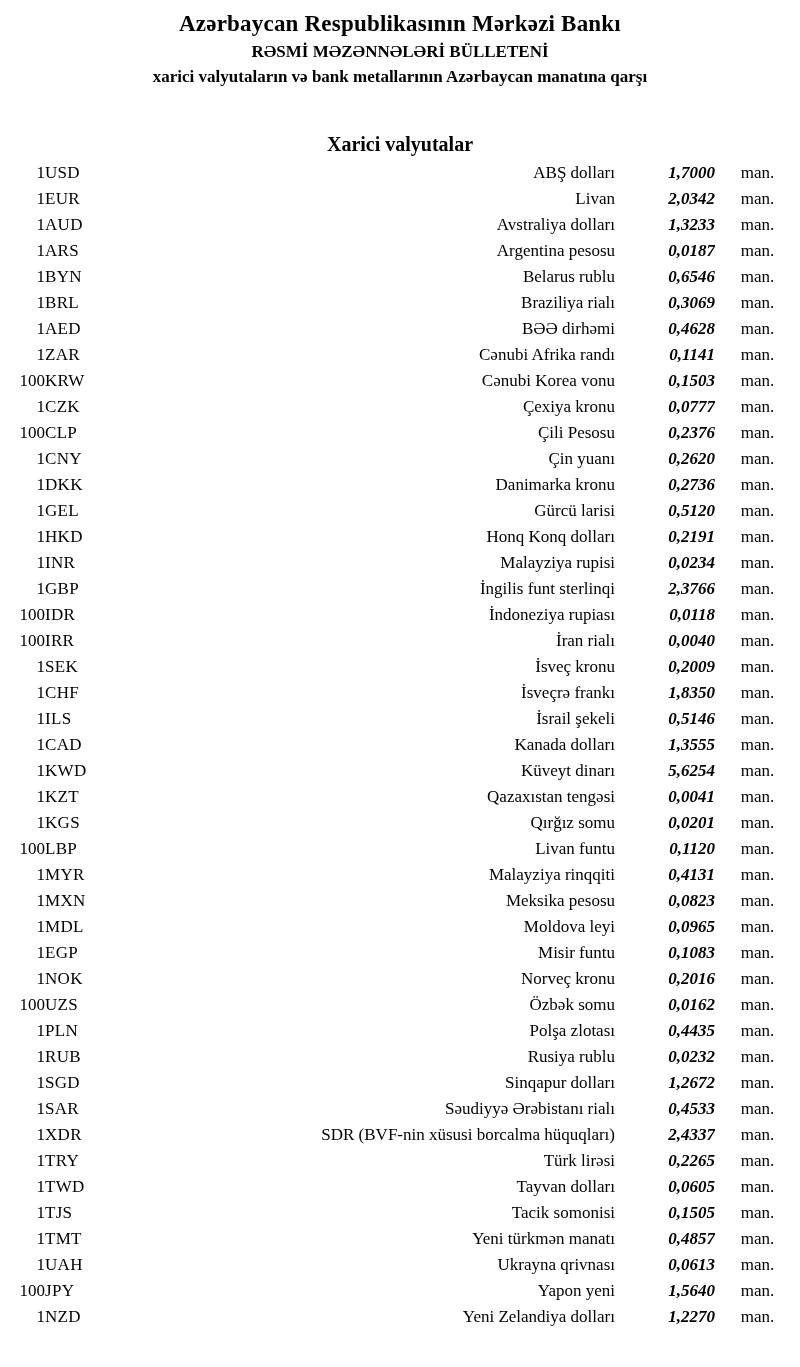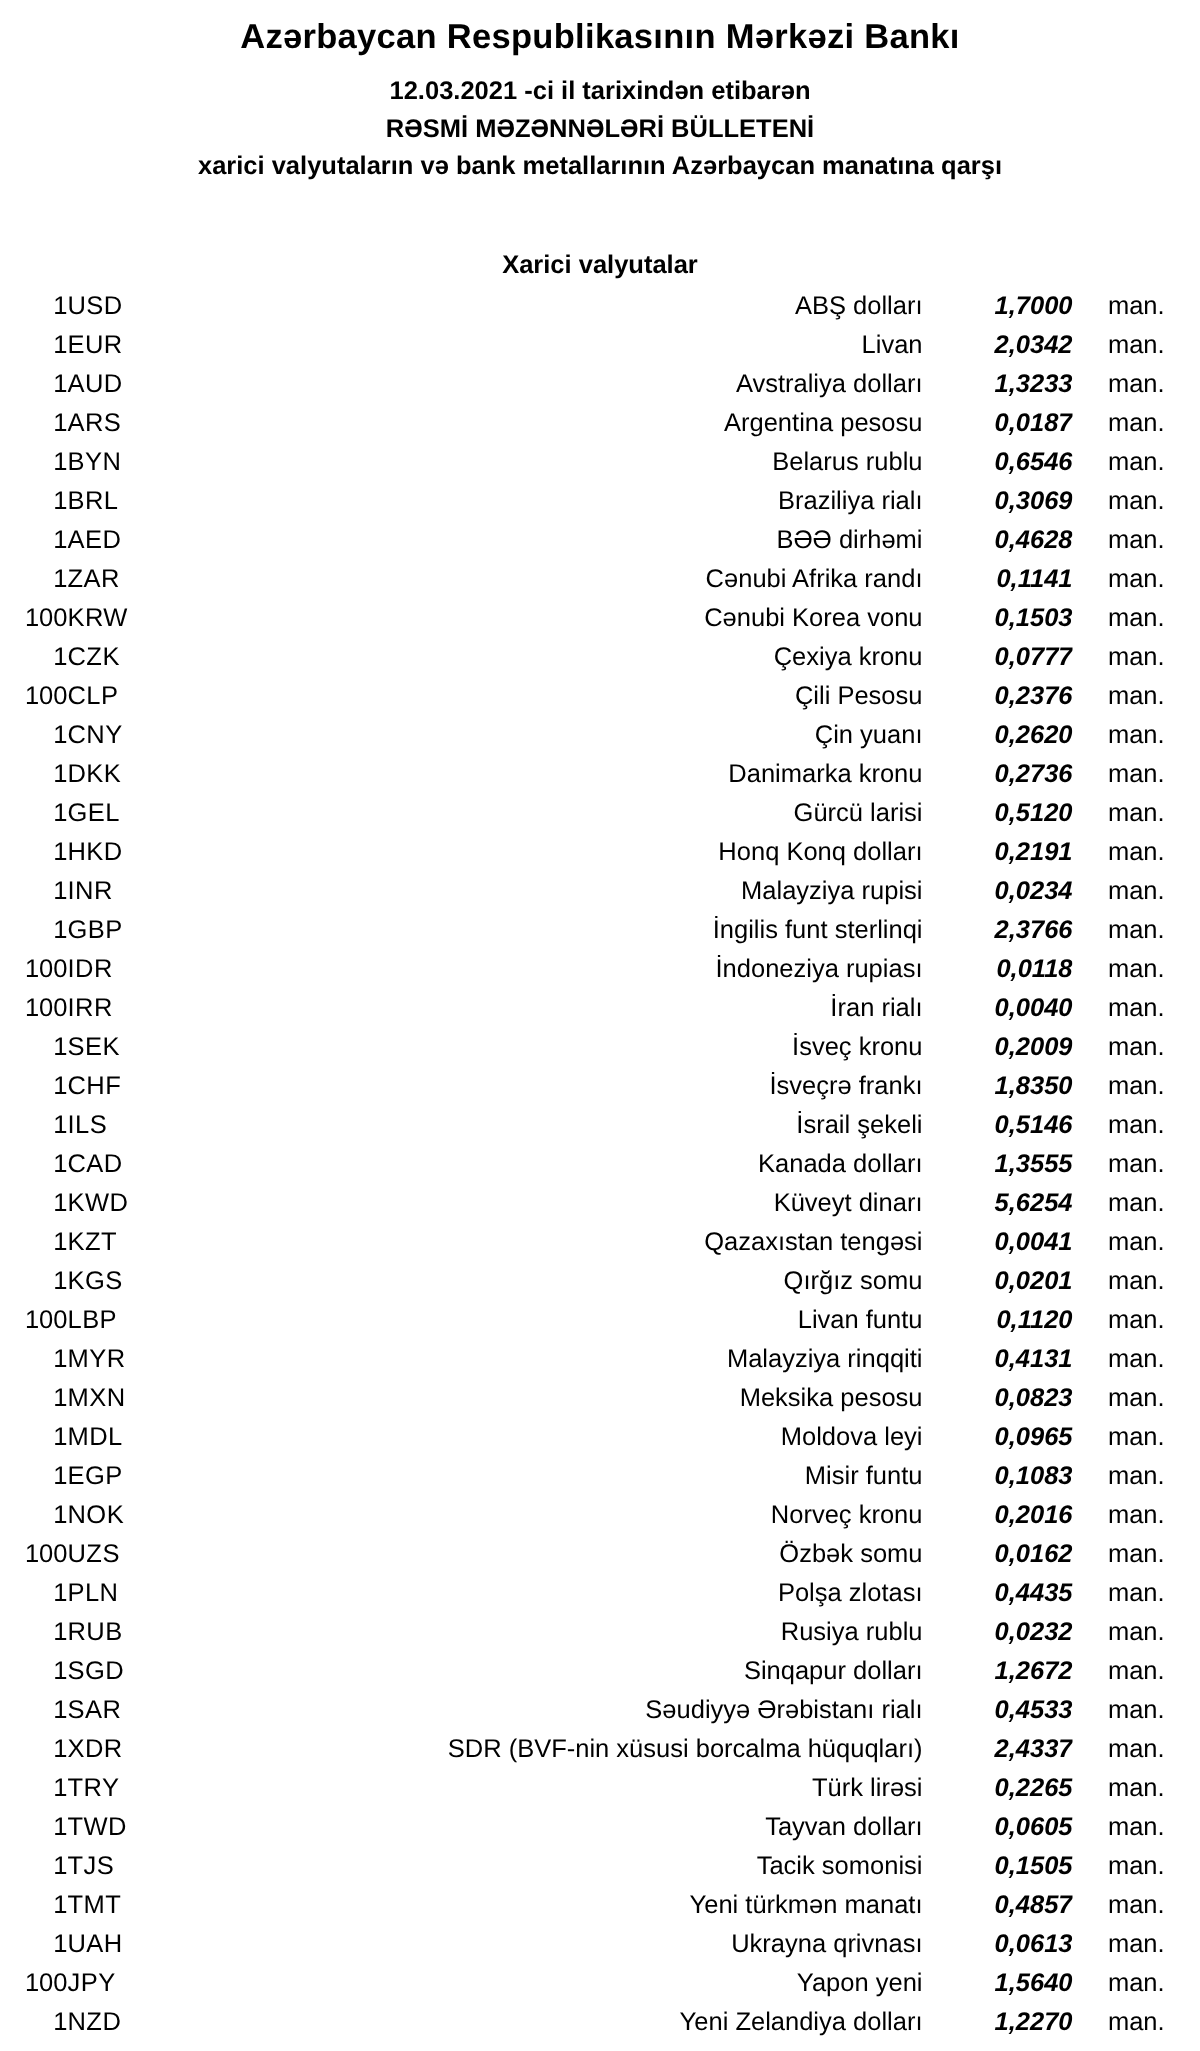--- a/index.html
+++ b/index.html
@@ -5,21 +5,21 @@
   html, body {
     margin: 0;
     padding: 0;
     background: #ffffff;
     color: #000000;
   }
   #page {
     width: 800px;
     height: 1367px;
     background: #ffffff;
-    font-family: Liberation Sans, sans-serif;
+    font-family: Liberation Serif, serif;
     overflow: hidden;
     box-sizing: border-box;
   }
   .header {
     text-align: center;
     padding-top: 9px;
   }
   .bank-title {
     font-size: 23px;
     font-weight: bold;
@@ -29,21 +29,21 @@
   .header-line {
     font-size: 17px;
     font-weight: bold;
     line-height: 25px;
   }
   .header-line.first {
     margin-top: 9px;
   }
   .section-title {
     text-align: center;
-    font-size: 17px;
+    font-size: 20px;
     font-weight: bold;
     margin-top: 44px;
     margin-bottom: 4px;
   }
   table.rates {
     width: 800px;
     table-layout: fixed;
     border-collapse: collapse;
   }
   table.rates td {
@@ -66,21 +66,20 @@
   td.rate { text-align: right; font-weight: bold; font-style: italic; }
   td.unit { text-align: center; padding-left: 13px; }
 </style>
 </head>
 <body>
 
 <div id="page">
 
   <div class="header">
     <div class="bank-title">Azərbaycan Respublikasının Mərkəzi Bankı</div>
-    <div class="header-line first">12.03.2021 -ci il tarixindən etibarən</div>
     <div class="header-line">RƏSMİ MƏZƏNNƏLƏRİ BÜLLETENİ</div>
     <div class="header-line">xarici valyutaların və bank metallarının Azərbaycan manatına qarşı</div>
   </div>
 
   <div class="section-title">Xarici valyutalar</div>
 
   <table class="rates">
     <colgroup>
       <col class="c-qty">
       <col class="c-code">

